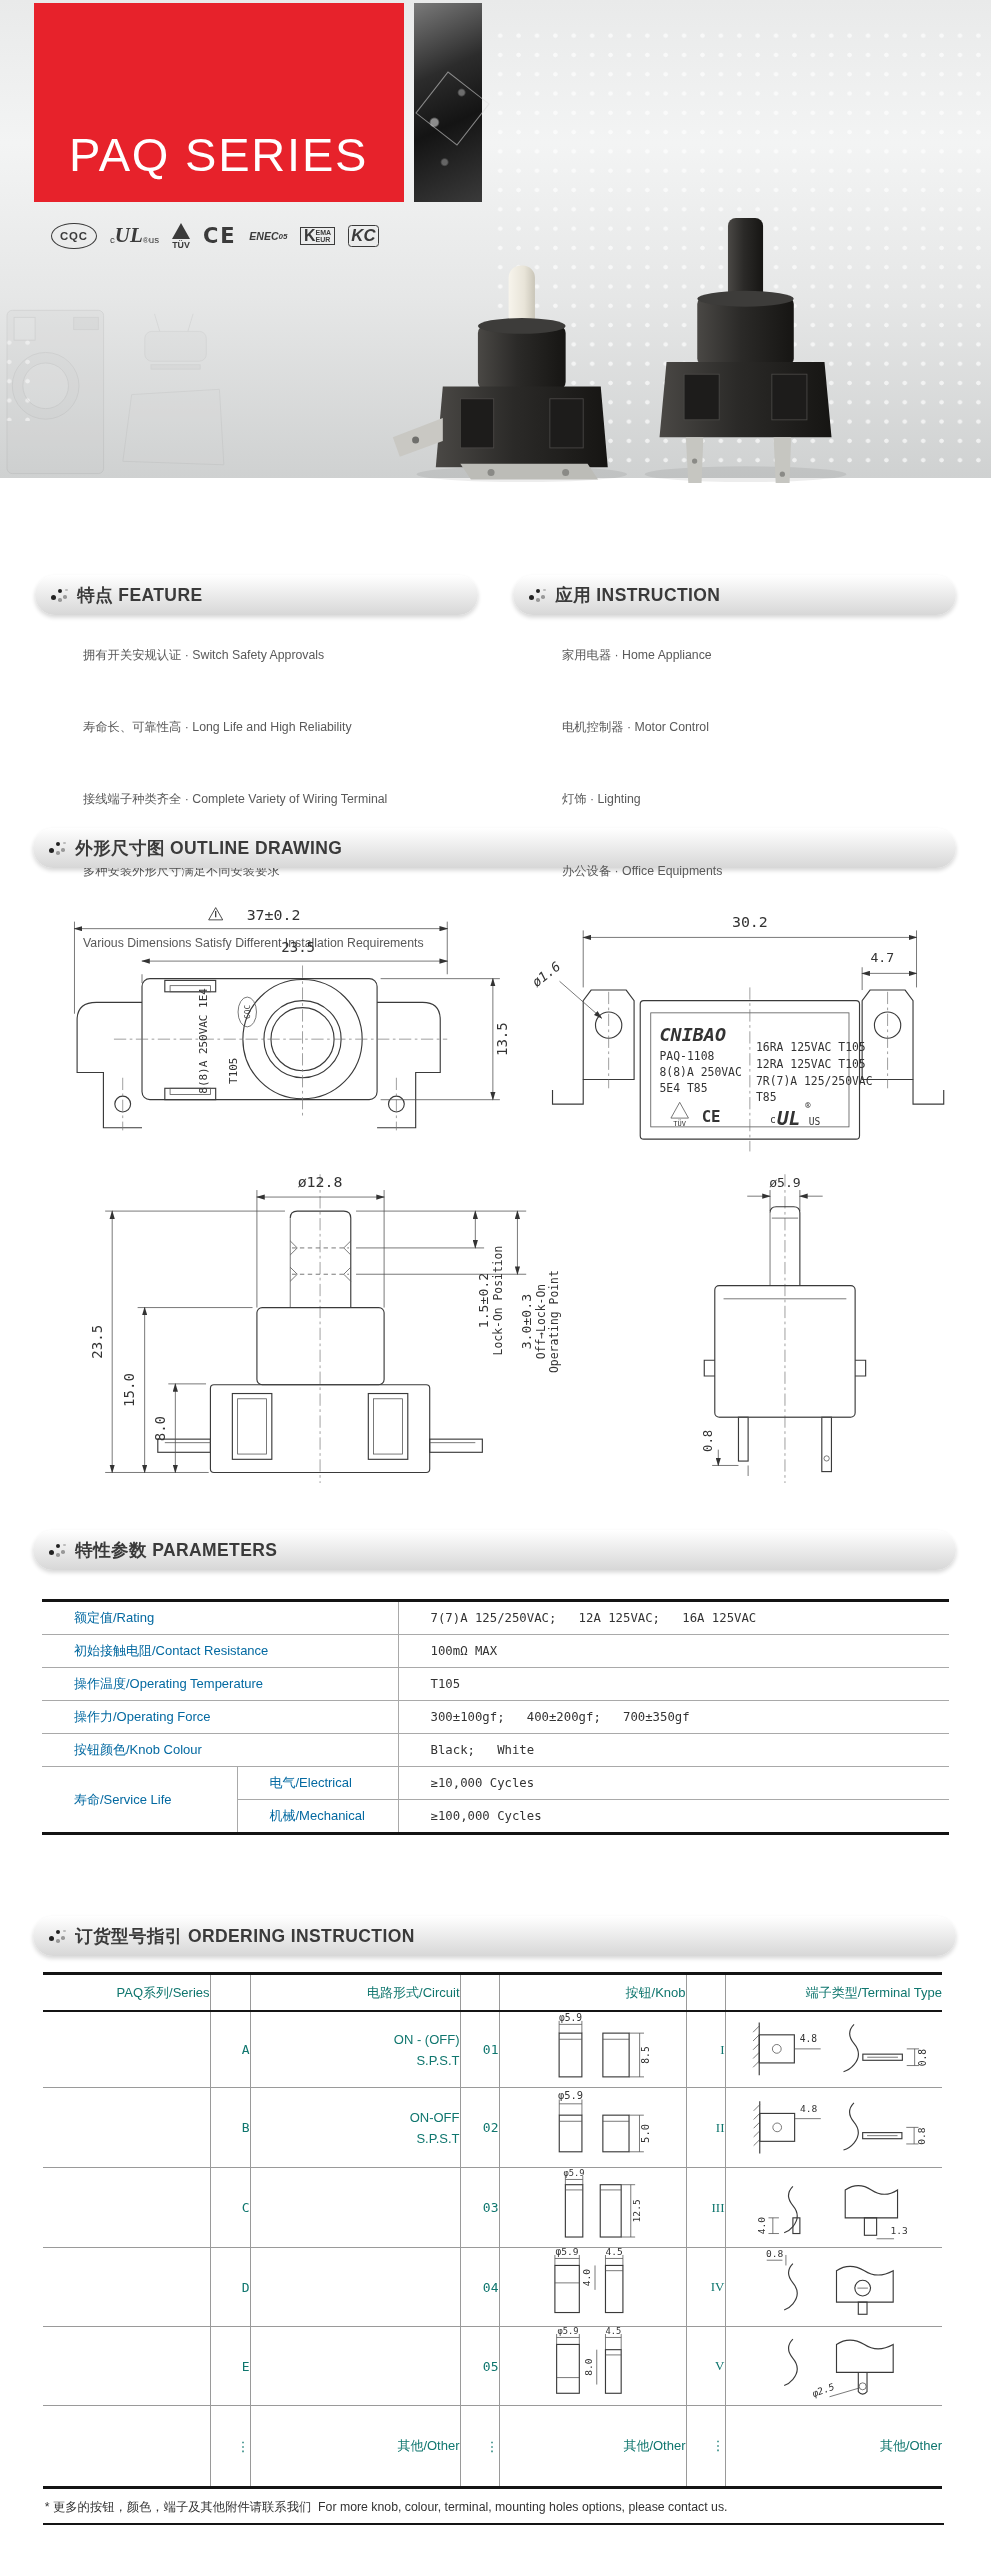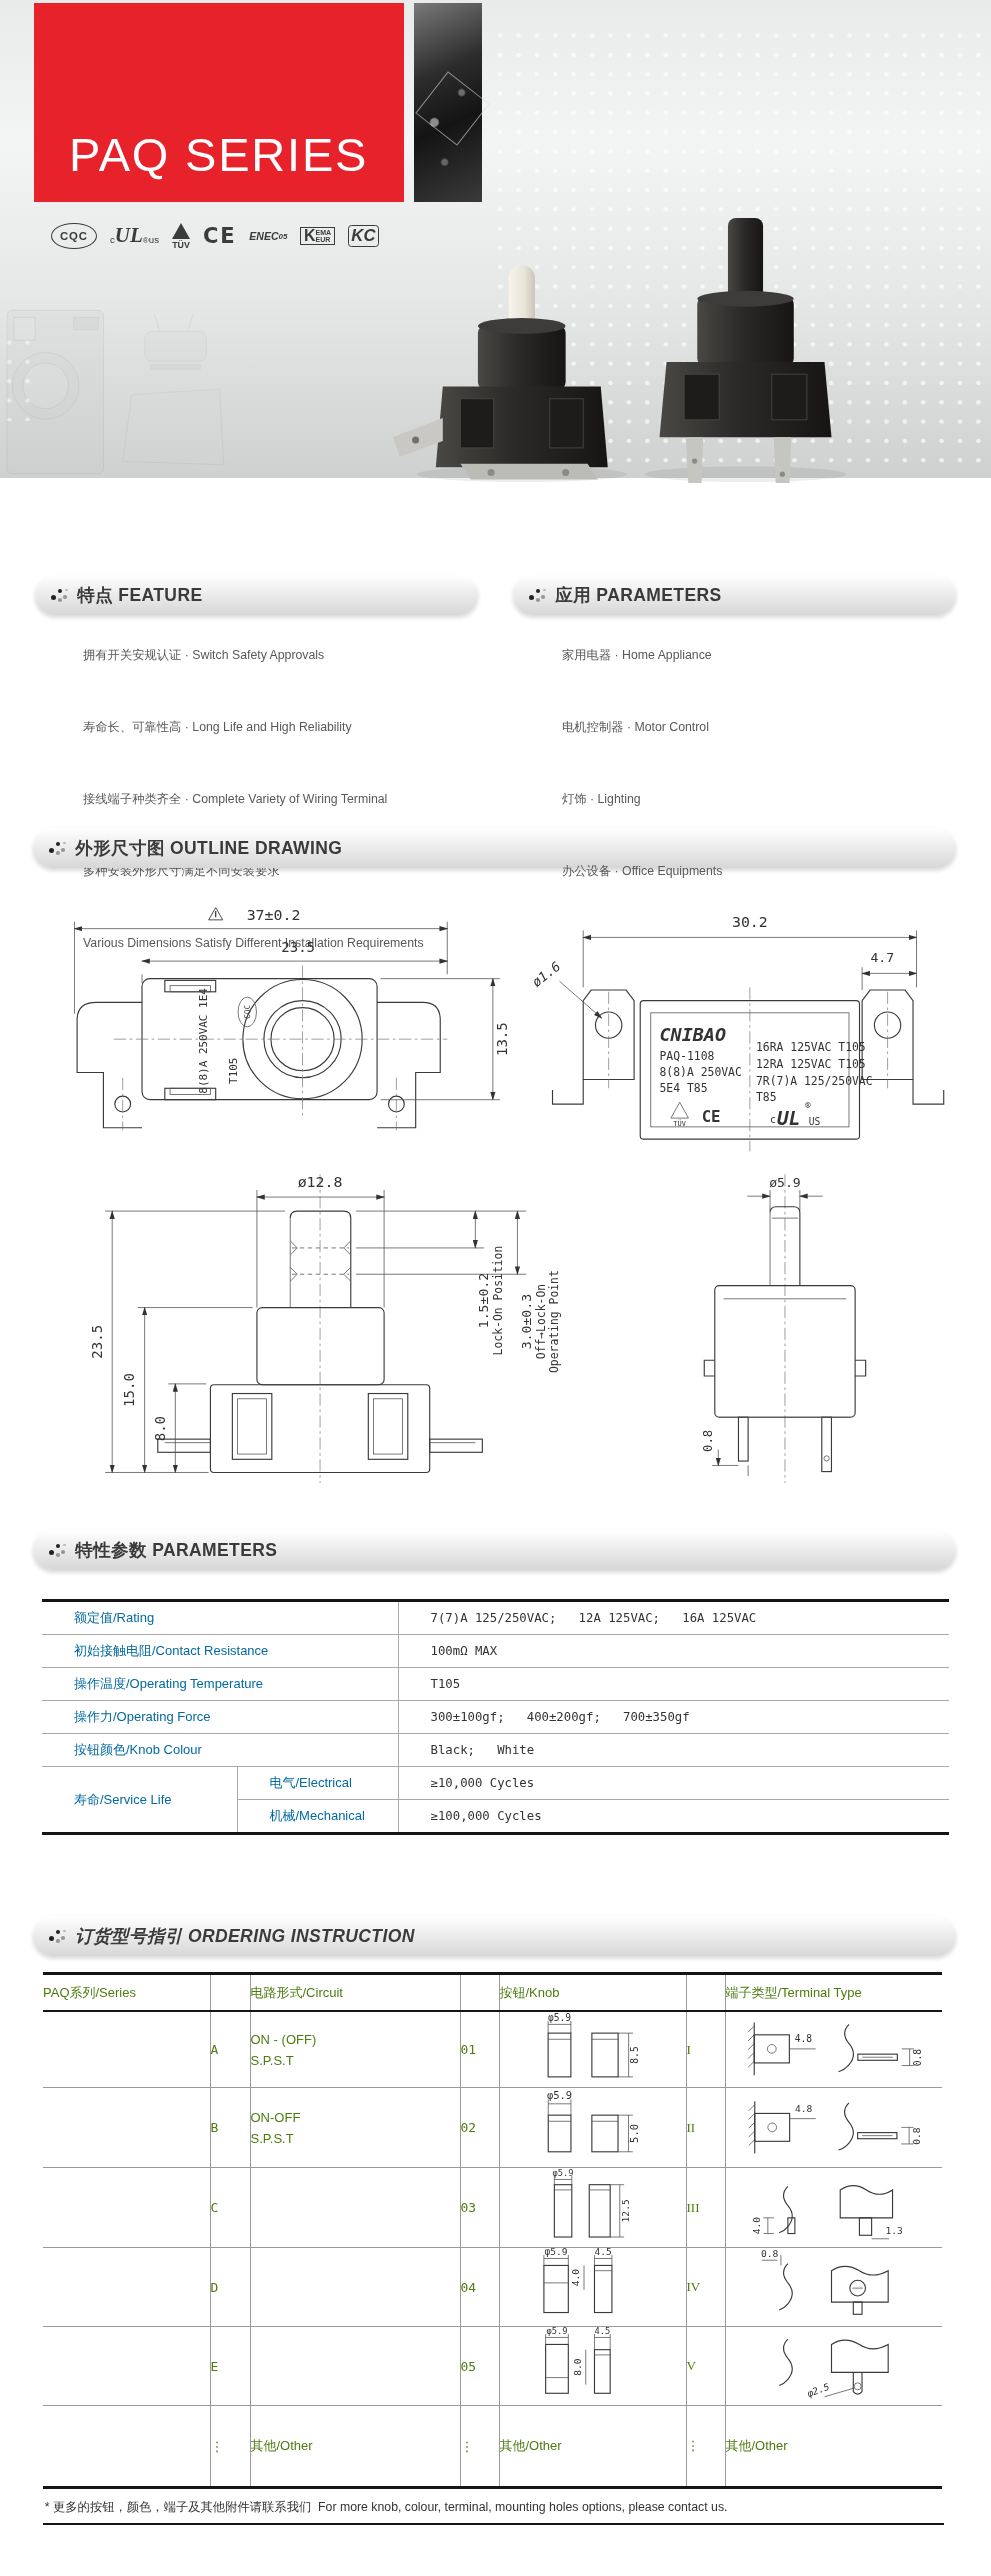--- a/index.html
+++ b/index.html
@@ -66,22 +66,22 @@
   table.params td{border-top:0.9px solid #a9a9a9;font-size:13px;color:#0369a1;
     padding:0 0 0 32px;height:32px;white-space:pre;}
   table.params tr:first-child td{border-top:none;}
   table.params td.val{border-left:0.9px solid #a9a9a9;
     font-family:"DejaVu Sans Mono","Liberation Mono",monospace;font-size:12.3px;color:#333;}
   table.params td.sub{border-left:0.9px solid #a9a9a9;}
 
   
   table.order{border-collapse:collapse;width:899px;table-layout:fixed;
     border-top:3.5px solid #141414;border-bottom:3.5px solid #141414;}
-  table.order td{border:0.9px solid #9a9a9a;border-left:0.9px solid #9a9a9a;text-align:left;
-    font-size:13px;color:#4d7c0f;vertical-align:middle;padding:0;}
+  table.order td{border:0.9px solid #9a9a9a;border-left:0.9px solid #9a9a9a;text-align:right;
+    font-size:13px;color:#0f766e;vertical-align:middle;padding:0;}
   table.order td:first-child{border-left:none;}
   table.order td:last-child{border-right:none;}
   table.order tr.hdr td{border-top:none;border-bottom:2.6px solid #141414;height:35px;font-size:13px;}
   .code,.letter{font-family:"DejaVu Sans Mono","Liberation Mono",monospace;font-size:13px;}
   .roman{font-family:"Liberation Serif","DejaVu Serif",serif;font-size:15px;}
   .circ{line-height:21px;font-size:13px;}
   .other-cell{font-size:12.3px;}
 
   .note{font-size:12.3px;color:#333;padding:8.8px 0 7px 1.8px;border-bottom:2.6px solid #141414;white-space:pre;}
 
@@ -221,21 +221,21 @@
   </div>
 
   <div class="abs pill" style="left:513px;top:575px;width:443px;height:40px;">
     <span class="dots-ico">
         <i></i>
         <i></i>
         <i></i>
         <i></i>
         <i></i>
       </span>
-    <span class="ttl">应用 PARAMETERS</span>
+    <span class="ttl">应用 INSTRUCTION</span>
   </div>
   <div class="abs pill" style="left:33px;top:828px;width:923px;height:40px;">
     <span class="dots-ico">
         <i></i>
         <i></i>
         <i></i>
         <i></i>
         <i></i>
       </span>
     <span class="ttl">外形尺寸图 OUTLINE DRAWING</span>
@@ -459,21 +459,21 @@
       <td class="sub">电气/Electrical</td>
       <td class="val">≥10,000 Cycles</td>
     </tr>
     <tr>
       <td class="sub">机械/Mechanical</td>
       <td class="val">≥100,000 Cycles</td>
     </tr>
   </tbody>
     </table>
 
-  <div class="abs pill" style="left:33px;top:1916px;width:923px;height:40px;font-style:italic;">
+  <div class="abs pill" style="left:33px;top:1916px;width:923px;height:40px;">
     <span class="dots-ico">
         <i></i>
         <i></i>
         <i></i>
         <i></i>
         <i></i>
       </span>
     <span class="ttl">订货型号指引 ORDERING INSTRUCTION</span>
   </div>
 

